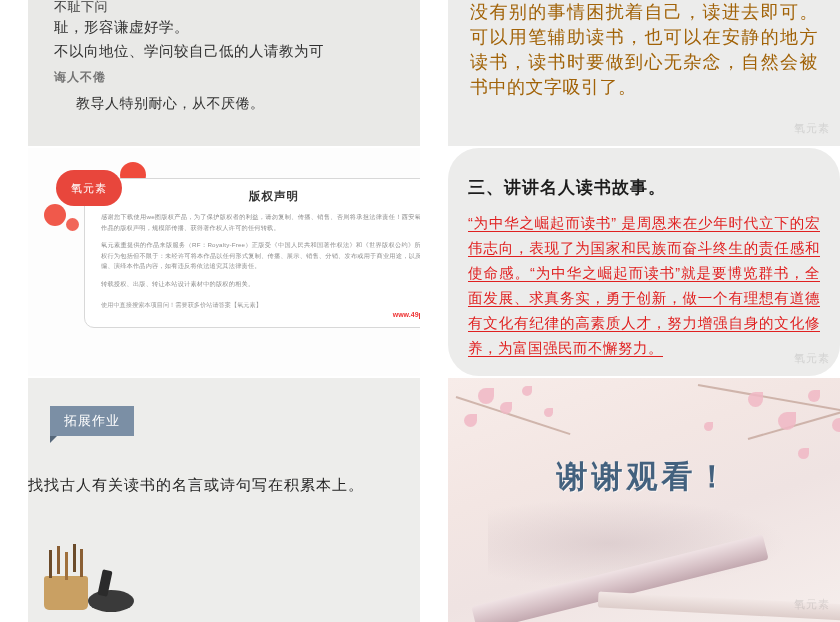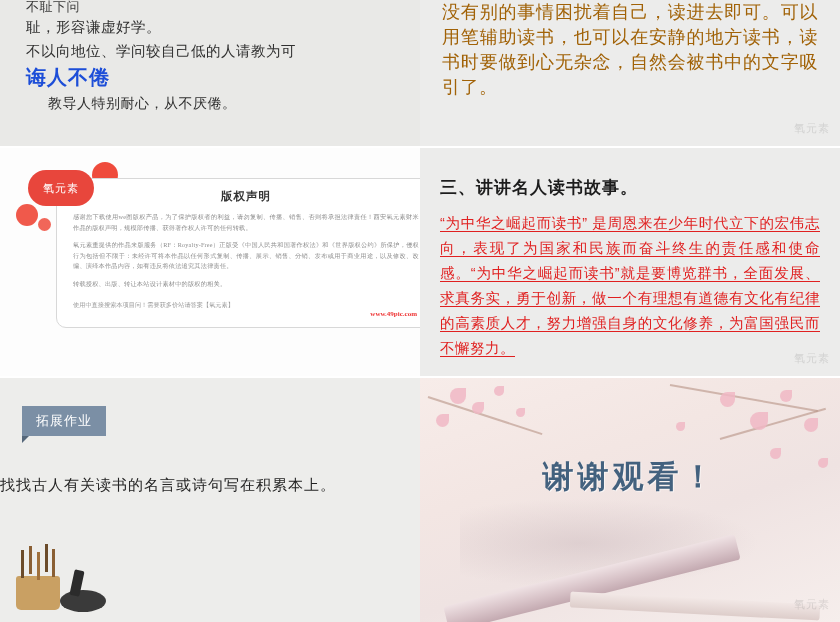--- a/index.html
+++ b/index.html
@@ -19,20 +19,21 @@
     height: 622px;
     display: grid;
     grid-template-columns: 420px 420px;
     grid-template-rows: 146px 2px 228px 2px 244px;
     background: #ffffff;
   }
   .slide {
     position: relative;
     overflow: hidden;
     background: #e8e8e6;
+    margin-left: 28px;
   }
   .gap-row {
     grid-column: 1 / span 2;
     background: #ffffff;
   }
 
   
   .s1 {
     background: #e9e9e7;
     padding: 0 26px;
@@ -45,22 +46,22 @@
     margin-top: -2px;
     letter-spacing: 0.5px;
   }
   .s1-line {
     color: #303030;
     font-size: 14.5px;
     line-height: 24px;
     letter-spacing: 0.5px;
   }
   .s1-head {
-    color: #1d4ed8;
-    font-size: 20px;
+    color: #737373;
+    font-size: 12px;
     font-weight: bold;
     line-height: 28px;
     letter-spacing: 1px;
   }
   .s1-sub {
     color: #303030;
     font-size: 14px;
     line-height: 24px;
     padding-left: 22px;
     letter-spacing: 0.5px;
@@ -89,21 +90,20 @@
     position: absolute;
     left: 56px;
     top: 30px;
     width: 380px;
     height: 150px;
     border: 1px solid #d8d8d8;
     border-radius: 10px;
     background: #ffffff;
     box-sizing: border-box;
     padding: 10px 16px;
-    font-family: Liberation Serif, serif;
   }
   .s3-title {
     text-align: center;
     font-size: 11.5px;
     color: #333;
     font-weight: bold;
     letter-spacing: 1px;
     margin-bottom: 8px;
   }
   .s3-para {
@@ -152,20 +152,21 @@
   .dot.d2 { left: 16px;  top: 56px;  width: 22px; height: 22px; opacity: .92;}
   .dot.d3 { left: 38px;  top: 70px;  width: 13px; height: 13px; opacity: .85;}
   .dot.d4 { left: 344px; top: 138px; width: 24px; height: 24px; opacity: .95;}
   .dot.d5 { left: 330px; top: 160px; width: 12px; height: 12px; opacity: .85;}
 
   
   .s4 {
     background: #ececeb;
     padding: 0 20px;
     box-sizing: border-box;
+    border-radius: 31px;
   }
   .s4-title {
     color: #1d1d1d;
     font-size: 17px;
     font-weight: bold;
     letter-spacing: 1px;
     margin-top: 28px;
   }
   .s4-body {
     margin-top: 12px;

